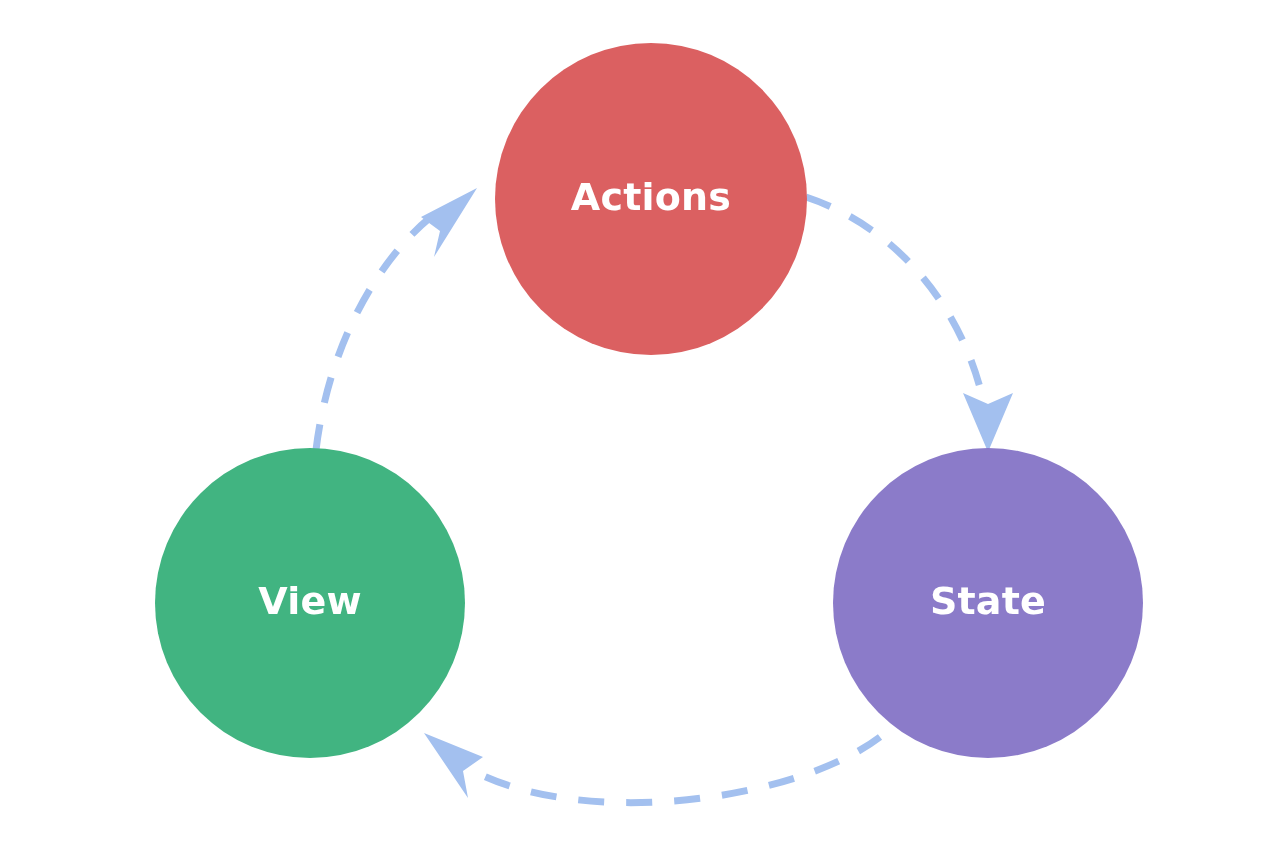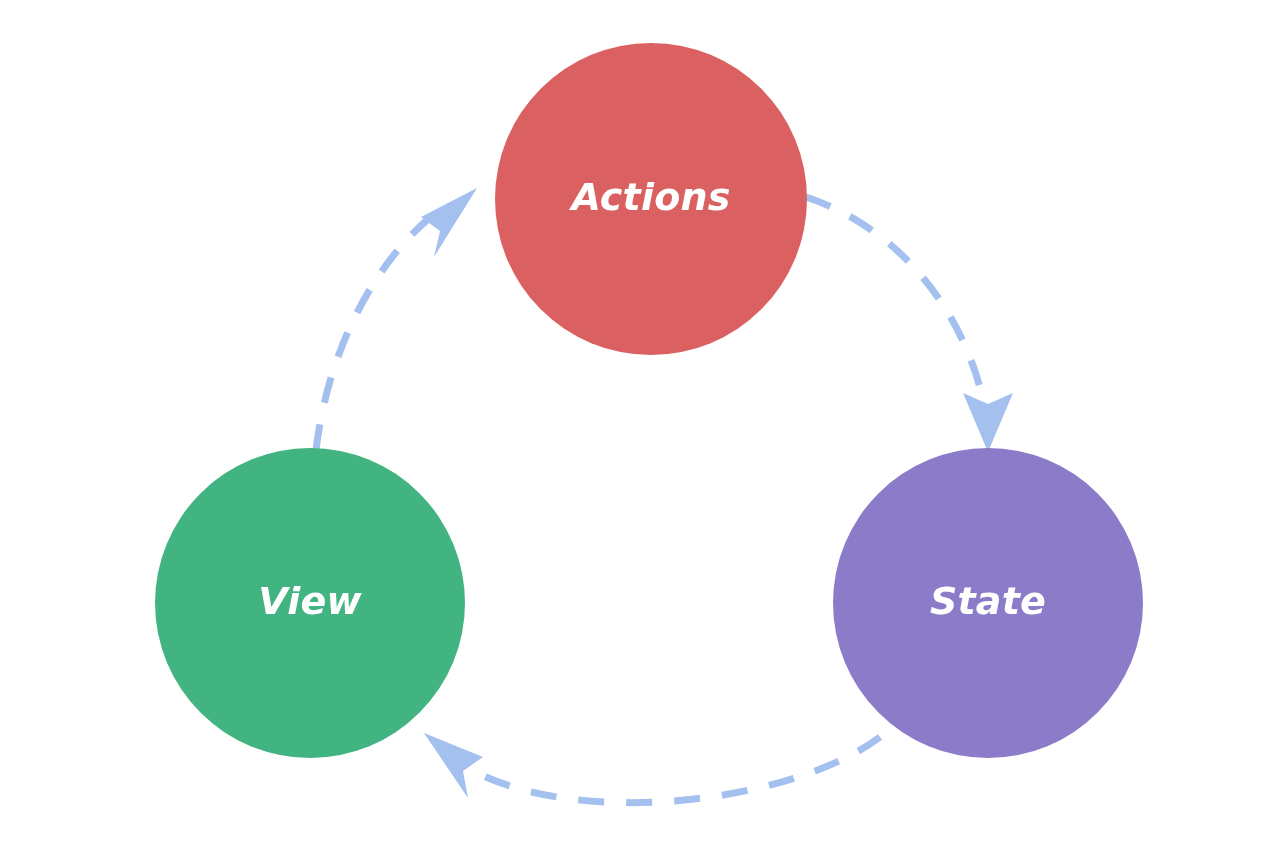--- a/index.html
+++ b/index.html
@@ -12,21 +12,20 @@
     width: 1280px;
     height: 866px;
     overflow: hidden;
     font-family: "DejaVu Sans", sans-serif;
   }
   #diagram-root {
     position: relative;
     width: 1032px;
     height: 866px;
     background: #ffffff;
-    font-style: italic;
   }
   #flow-svg {
     position: absolute;
     top: 0;
     left: 0;
     width: 1280px;
     height: 866px;
     display: block;
   }
   .node-label {

